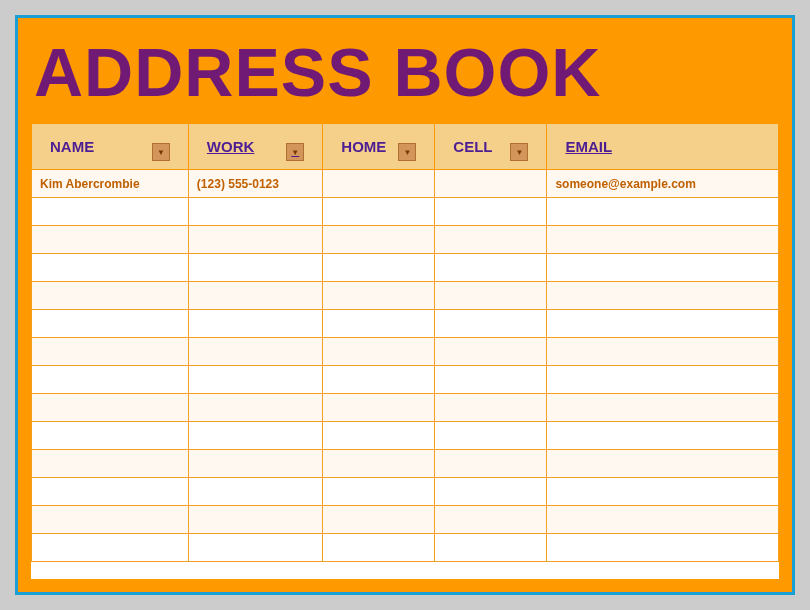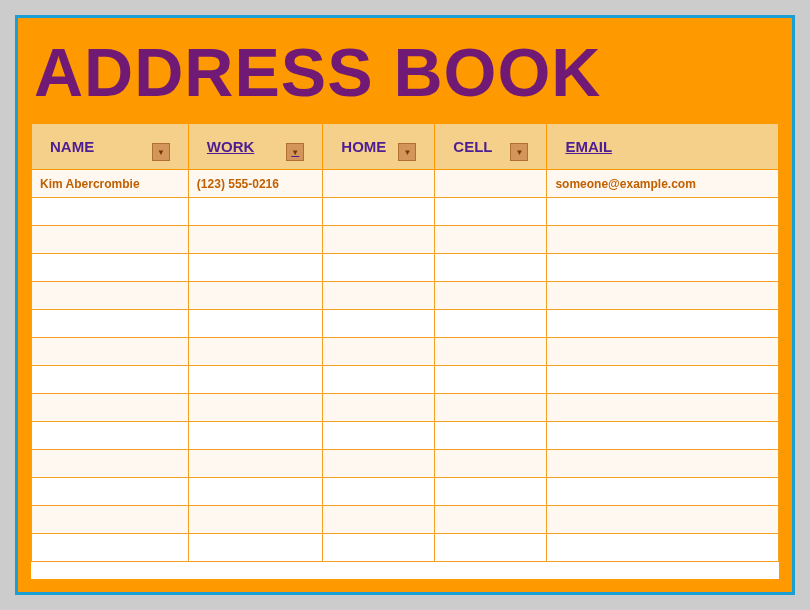--- a/index.html
+++ b/index.html
@@ -154,21 +154,21 @@
           <th class="col-email">
             <div class="th-inner">
               <span class="th-label">EMAIL</span>
             </div>
           </th>
         </tr>
       </thead>
       <tbody id="table-body">
       <tr>
             <td>Kim Abercrombie</td>
-            <td>(123) 555-0216</td>
+            <td>(123) 555-0123</td>
             <td></td>
             <td></td>
             <td>someone@example.com</td>
           </tr>
           <tr>
             <td></td>
             <td></td>
             <td></td>
             <td></td>
             <td></td>

